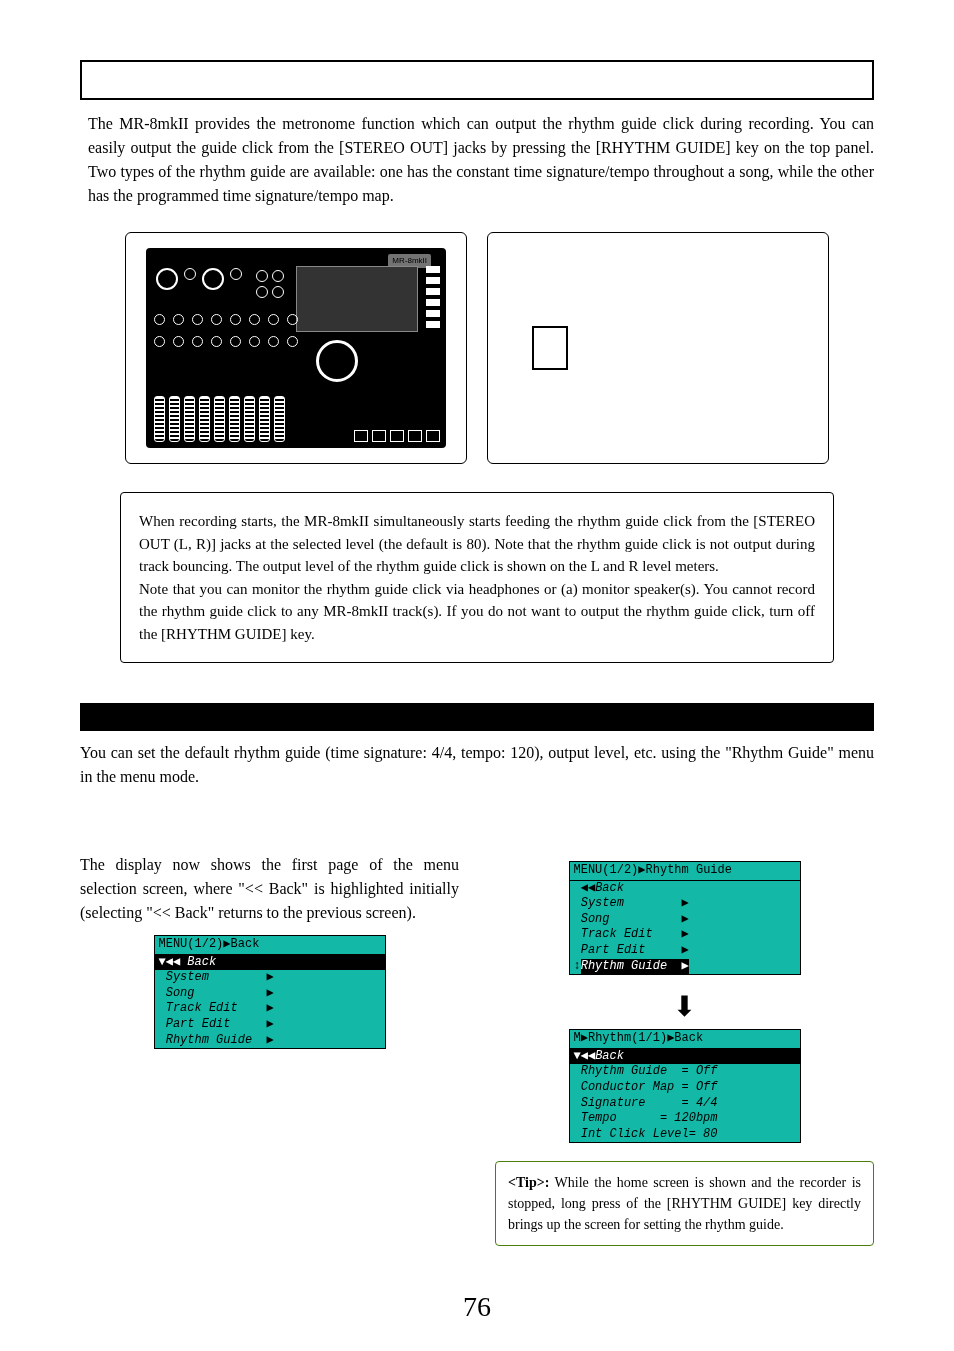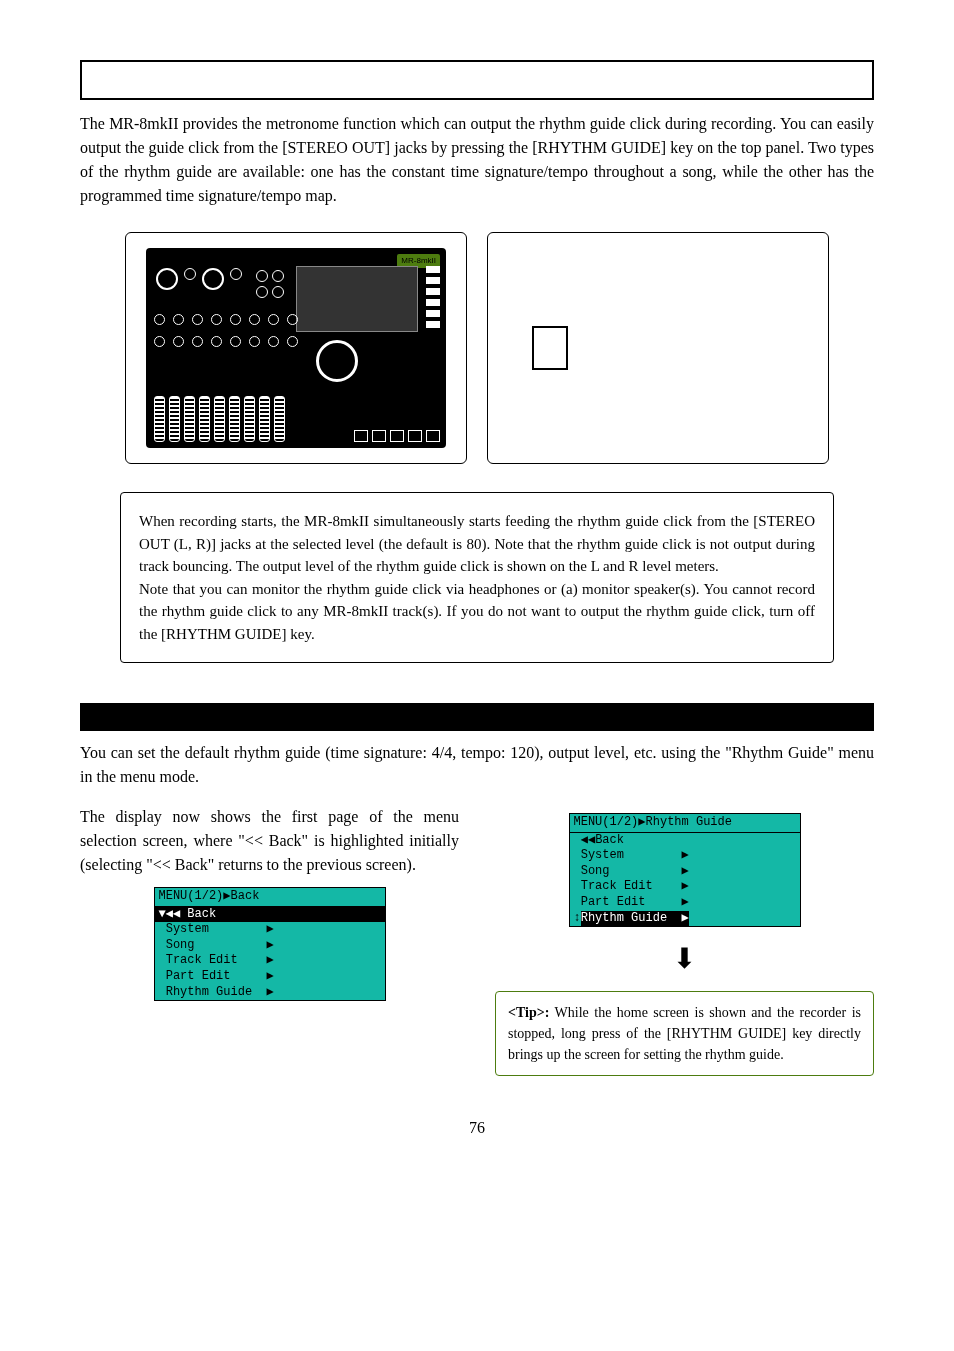--- a/index.html
+++ b/index.html
@@ -15,21 +15,21 @@
     max-width: 800px;
     margin: 0 auto;
   }
   .header-box {
     border: 2px solid #000;
     height: 36px;
     margin-bottom: 12px;
   }
   .intro {
     text-align: justify;
-    margin: 0 0 24px 0;
+    margin: 0 0 24px 8px;
   }
   .device-row {
     display: flex;
     justify-content: center;
     gap: 20px;
     margin: 18px 0 28px 0;
   }
   .device-figure {
     border: 1px solid #000;
     border-radius: 6px;
@@ -43,22 +43,22 @@
   .mix-box {
     background: #000;
     width: 300px;
     height: 200px;
     border-radius: 4px;
     position: relative;
   }
   .mix-box .tag {
     position: absolute;
     top: 6px;
-    right: 6px;
-    background: #4d7c0f;
+    right: 15px;
+    background: #737373;
     color: #000;
     font-size: 8px;
     padding: 1px 4px;
     border-radius: 2px;
     font-family: sans-serif;
   }
   .pot-row {
     position: absolute;
     top: 20px;
     left: 10px;
@@ -194,20 +194,21 @@
     height: 28px;
     margin-bottom: 10px;
   }
   .cols {
     display: flex;
     gap: 36px;
     margin-top: 16px;
   }
   .col {
     width: 50%;
+    margin-top: 48px;
   }
   .p {
     margin: 0 0 10px 0;
     text-align: justify;
   }
   .lcd-screen {
     font-family: 'Courier New', monospace;
     font-size: 12px;
     line-height: 1.3;
     border: 1px solid #000;
@@ -217,20 +218,21 @@
   }
   .lcd-screen .titlebar {
     border-bottom: 1px solid #000;
     padding: 1px 4px;
     display: flex;
     align-items: center;
   }
   .lcd-screen .row {
     padding: 0 4px;
     white-space: pre;
+    font-style: italic;
   }
   .lcd-screen .row.inv {
     background: #000;
     color: #fff;
   }
   .lcd-screen .row.invpartial {
     display:flex;
   }
   .lcd-screen .inv-span {
     background:#000;
@@ -249,21 +251,21 @@
     padding: 10px 12px;
     font-size: 14px;
     text-align: justify;
     margin-top: 18px;
   }
   .tip-box .tiplabel {
     font-weight: bold;
   }
   .page-num {
     text-align: center;
-    font-size: 16px;
+    font-size: 28px;
     margin-top: 40px;
   }
 </style>
 </head>
 <body>
 
 <div class="page">
 
   <div class="header-box"></div>
 
@@ -379,20 +381,29 @@
         <div class="row"> Song          ▶</div>
         <div class="row"> Track Edit    ▶</div>
         <div class="row"> Part Edit     ▶</div>
         <div class="row invpartial">
           <span>↕</span><span class="inv-span">Rhythm Guide  ▶</span>
         </div>
       </div>
 
       <div class="arrow-down">⬇</div>
 
+      <div class="lcd-screen">
+        <div class="titlebar">M▶Rhythm(1/1)▶Back</div>
+        <div class="row inv">▼◀◀Back</div>
+        <div class="row"> Rhythm Guide  = Off</div>
+        <div class="row"> Conductor Map = Off</div>
+        <div class="row"> Signature     = 4/4</div>
+        <div class="row"> Tempo      = 120bpm</div>
+        <div class="row"> Int Click Level= 80</div>
+      </div>
 
       <div class="tip-box">
         <span class="tiplabel">&lt;Tip&gt;:</span><span> While the home screen is shown and the recorder is stopped, long press of the [RHYTHM GUIDE] key directly brings up the screen for setting the rhythm guide.</span>
       </div>
     </div>
   </div>
 
   <div class="page-num">76</div>
 </div>
 

